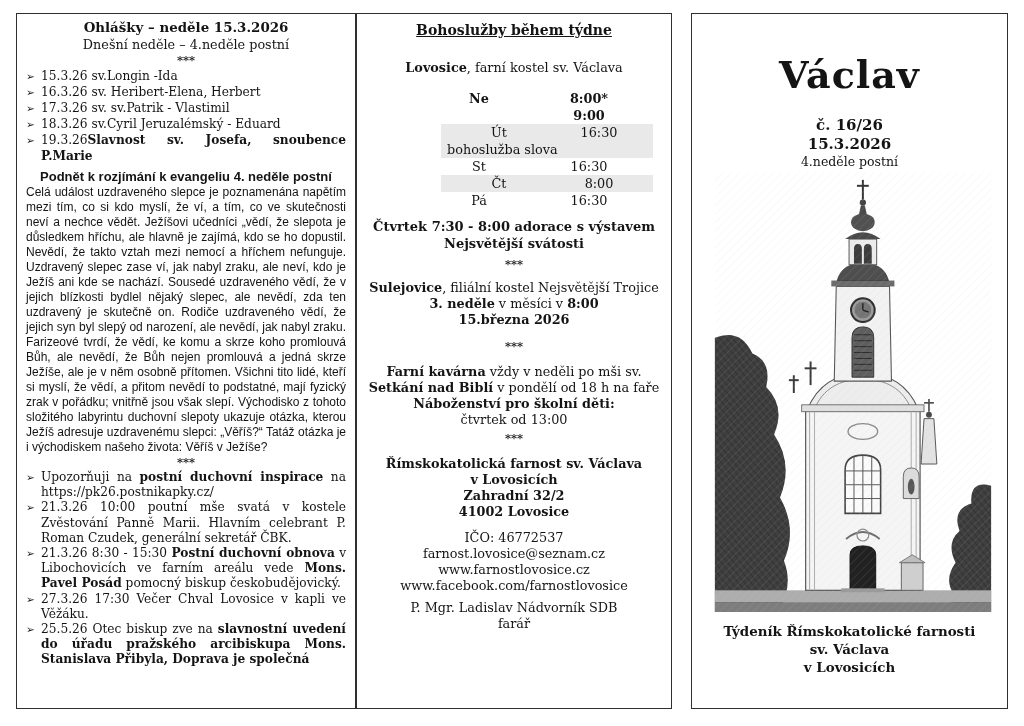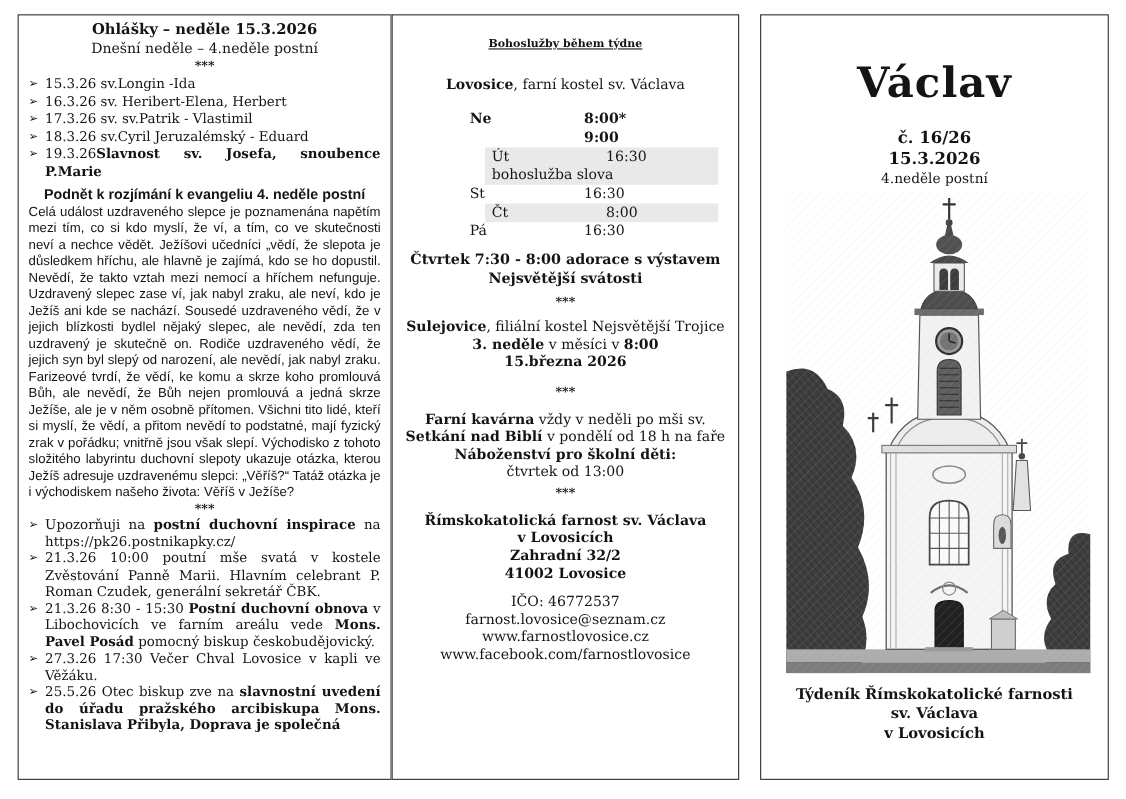--- a/index.html
+++ b/index.html
@@ -22,26 +22,26 @@
   .li-bullet{flex:0 0 15px;width:15px;font-size:10.5px;}
   .li-text{flex:1;text-align:justify;}
   .med-title{font-family:"Liberation Sans",sans-serif;font-size:13px;font-weight:bold;
              text-align:center;margin-top:5px;line-height:16px;}
   .med-body{font-family:"Liberation Sans",sans-serif;font-size:12px;line-height:15px;
             text-align:justify;}
   .bullets{margin-top:2px;}
   .bullets .li-row{font-size:12.2px;line-height:15.2px;}
 
   
-  .m-heading{font-size:10px;font-weight:bold;text-decoration:underline;margin-top:10px;line-height:17px;}
+  .m-heading{font-size:14px;font-weight:bold;text-decoration:underline;margin-top:0;line-height:17px;}
   .m-loc{font-size:12.8px;margin-top:20px;line-height:17px;}
   .m-sched{width:232px;margin:14px 0 0 54px;text-align:left;font-size:12.8px;}
   .srow{padding:0 6px;}
   .srow.shaded{background:#e9e9e9;margin-left:20px;}
-  .sline{display:flex;line-height:17px;}
+  .sline{display:flex;line-height:17px;text-align:center;}
   .sday{width:104px;}
   .stimes{flex:1;}
   .snote{line-height:17px;}
   .m-ador{font-size:13px;font-weight:bold;margin-top:10px;}
   .m-ador .ln{line-height:16.5px;}
   .block{font-size:12.8px;}
   .ln{line-height:16px;min-height:16px;}
   .m-lent{margin-top:8px;}
   .m-stars1{margin-top:6px;}
   .m-sul{margin-top:10px;}
@@ -189,20 +189,24 @@
         <div class="ln"><span class="b">v Lovosicích</span></div>
         <div class="ln"><span class="b">Zahradní 32/2</span></div>
         <div class="ln"><span class="b">41002 Lovosice</span></div>
       </div>
     <div class="block m-contact">
         <div class="ln"><span>IČO: 46772537</span></div>
         <div class="ln"><span>farnost.lovosice@seznam.cz</span></div>
         <div class="ln"><span>www.farnostlovosice.cz</span></div>
         <div class="ln"><span>www.facebook.com/farnostlovosice</span></div>
       </div>
+    <div class="block m-priest">
+        <div class="ln"><span>P. Mgr. Ladislav Nádvorník SDB</span></div>
+        <div class="ln"><span>farář</span></div>
+      </div>
   </section>
 
   <section class="panel" id="right">
     <div class="masthead">Václav</div>
     <div class="issue">č. 16/26</div>
     <div class="idate">15.3.2026</div>
     <div class="season">4.neděle postní</div>
     <div class="church-wrap">
       <svg width="280" height="440" viewBox="0 0 280 446" xmlns="http://www.w3.org/2000/svg">
         <defs>

